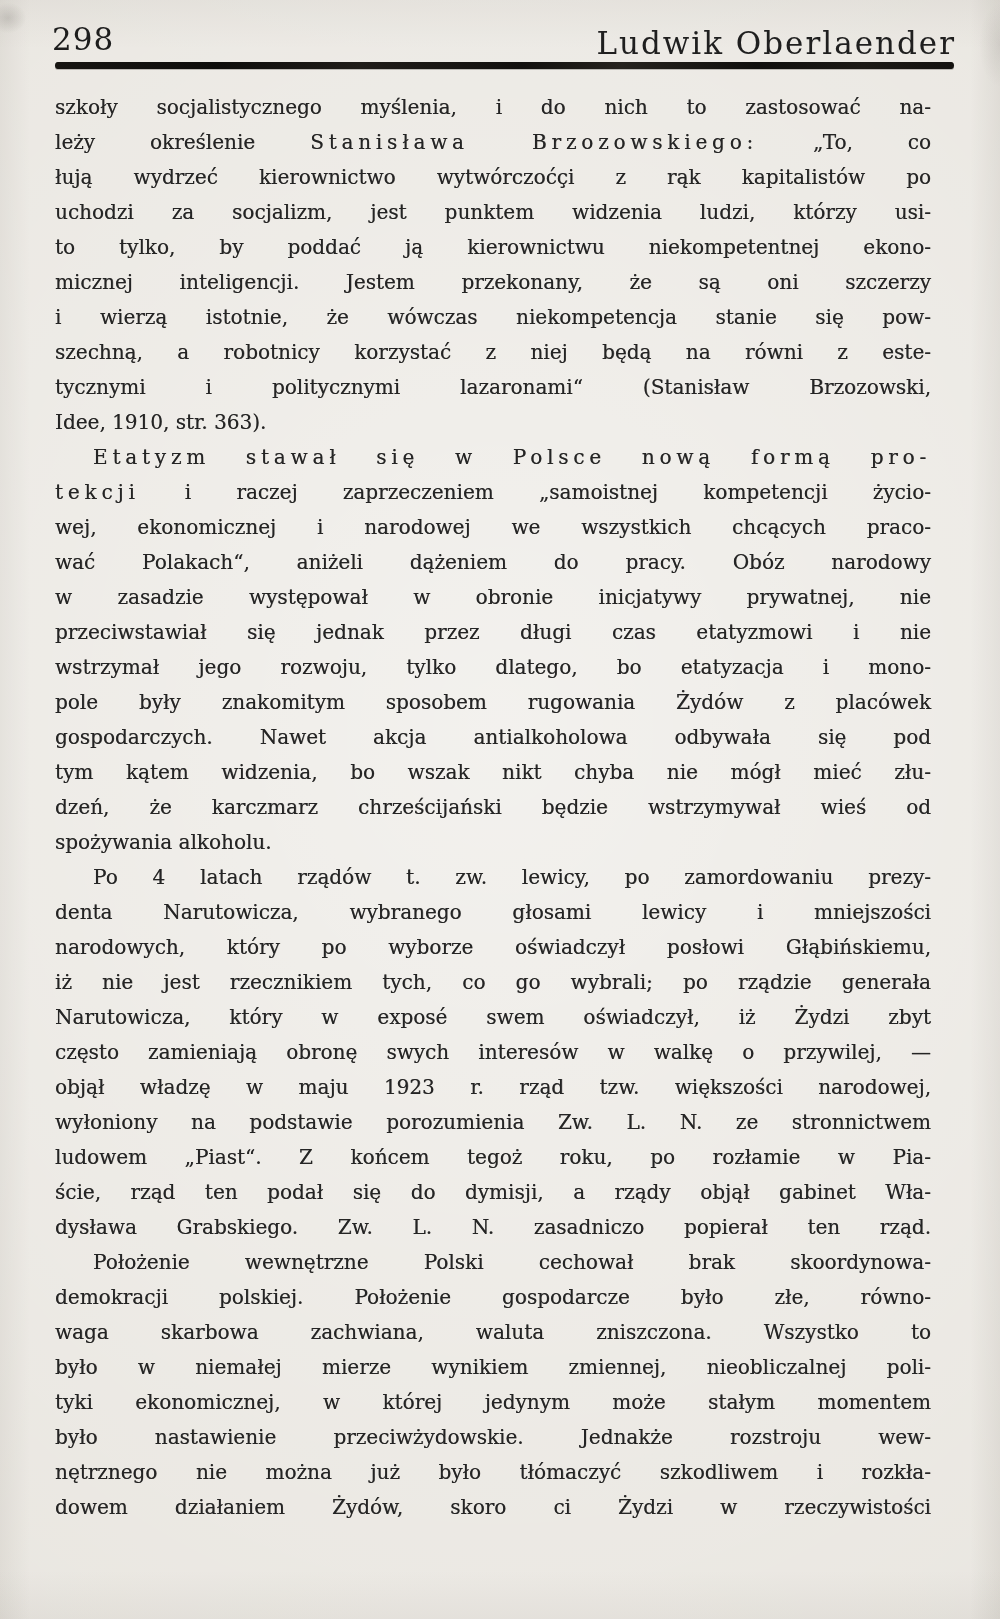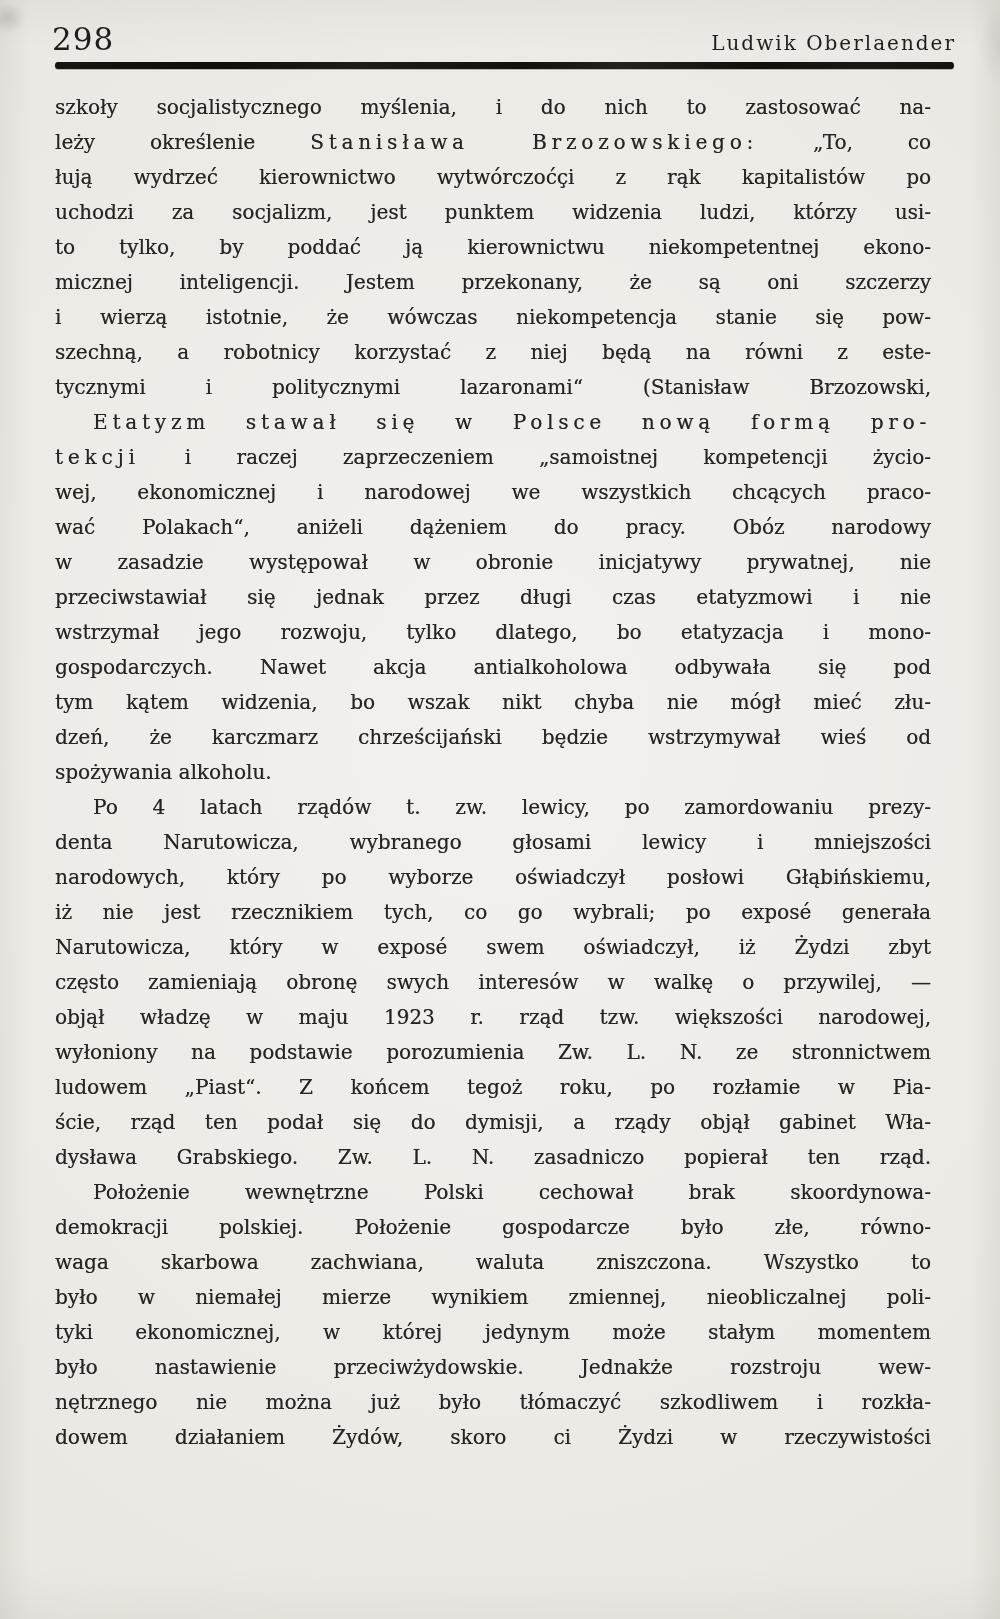--- a/index.html
+++ b/index.html
@@ -29,21 +29,21 @@
     top: 22px;
     font-size: 31px;
     line-height: 34px;
     letter-spacing: 1px;
     color: #1d1d1d;
   }
   .running-author {
     position: absolute;
     right: 44px;
     top: 29px;
-    font-size: 20px;
+    font-size: 31px;
     line-height: 28px;
     letter-spacing: 2px;
     color: #1f1f1f;
   }
   .header-rule {
     position: absolute;
     left: 55px;
     top: 62px;
     width: 899px;
     height: 7px;
@@ -91,35 +91,37 @@
   <div class="text-body">
       <div class="line"><span>szkoły socjalistycznego myślenia, i do nich to zastosować na-</span></div>
       <div class="line"><span>leży określenie </span><span class="sp">Stanisława Brzozowskiego:</span><span> „To, co</span></div>
       <div class="line"><span>łują wydrzeć kierownictwo wytwórczoćçi z rąk kapitalistów po</span></div>
       <div class="line"><span>uchodzi za socjalizm, jest punktem widzenia ludzi, którzy usi-</span></div>
       <div class="line"><span>to tylko, by poddać ją kierownictwu niekompetentnej ekono-</span></div>
       <div class="line"><span>micznej inteligencji. Jestem przekonany, że są oni szczerzy</span></div>
       <div class="line"><span>i wierzą istotnie, że wówczas niekompetencja stanie się pow-</span></div>
       <div class="line"><span>szechną, a robotnicy korzystać z niej będą na równi z este-</span></div>
       <div class="line"><span>tycznymi i politycznymi lazaronami“ (Stanisław Brzozowski,</span></div>
+      <div class="line left"><span>Idee, 1910, str. 363).</span></div>
       <div class="line indent"><span class="sp">Etatyzm stawał się w Polsce nową formą pro-</span></div>
       <div class="line"><span class="sp">tekcji</span><span> i raczej zaprzeczeniem „samoistnej kompetencji życio-</span></div>
       <div class="line"><span>wej, ekonomicznej i narodowej we wszystkich chcących praco-</span></div>
       <div class="line"><span>wać Polakach“, aniżeli dążeniem do pracy. Obóz narodowy</span></div>
       <div class="line"><span>w zasadzie występował w obronie inicjatywy prywatnej, nie</span></div>
       <div class="line"><span>przeciwstawiał się jednak przez długi czas etatyzmowi i nie</span></div>
       <div class="line"><span>wstrzymał jego rozwoju, tylko dlatego, bo etatyzacja i mono-</span></div>
+      <div class="line"><span>pole były znakomitym sposobem rugowania Żydów z placówek</span></div>
       <div class="line"><span>gospodarczych. Nawet akcja antialkoholowa odbywała się pod</span></div>
       <div class="line"><span>tym kątem widzenia, bo wszak nikt chyba nie mógł mieć złu-</span></div>
       <div class="line"><span>dzeń, że karczmarz chrześcijański będzie wstrzymywał wieś od</span></div>
       <div class="line left"><span>spożywania alkoholu.</span></div>
       <div class="line indent"><span>Po 4 latach rządów t. zw. lewicy, po zamordowaniu prezy-</span></div>
       <div class="line"><span>denta Narutowicza, wybranego głosami lewicy i mniejszości</span></div>
       <div class="line"><span>narodowych, który po wyborze oświadczył posłowi Głąbińskiemu,</span></div>
-      <div class="line"><span>iż nie jest rzecznikiem tych, co go wybrali; po exposé generała</span></div>
+      <div class="line"><span>iż nie jest rzecznikiem tych, co go wybrali; po rządzie generała</span></div>
       <div class="line"><span>Narutowicza, który w exposé swem oświadczył, iż Żydzi zbyt</span></div>
       <div class="line"><span>często zamieniają obronę swych interesów w walkę o przywilej, —</span></div>
       <div class="line"><span>objął władzę w maju 1923 r. rząd tzw. większości narodowej,</span></div>
       <div class="line"><span>wyłoniony na podstawie porozumienia Zw. L. N. ze stronnictwem</span></div>
       <div class="line"><span>ludowem „Piast“. Z końcem tegoż roku, po rozłamie w Pia-</span></div>
       <div class="line"><span>ście, rząd ten podał się do dymisji, a rządy objął gabinet Wła-</span></div>
       <div class="line"><span>dysława Grabskiego. Zw. L. N. zasadniczo popierał ten rząd.</span></div>
       <div class="line indent"><span>Położenie wewnętrzne Polski cechował brak skoordynowa-</span></div>
       <div class="line"><span>demokracji polskiej. Położenie gospodarcze było złe, równo-</span></div>
       <div class="line"><span>waga skarbowa zachwiana, waluta zniszczona. Wszystko to</span></div>

